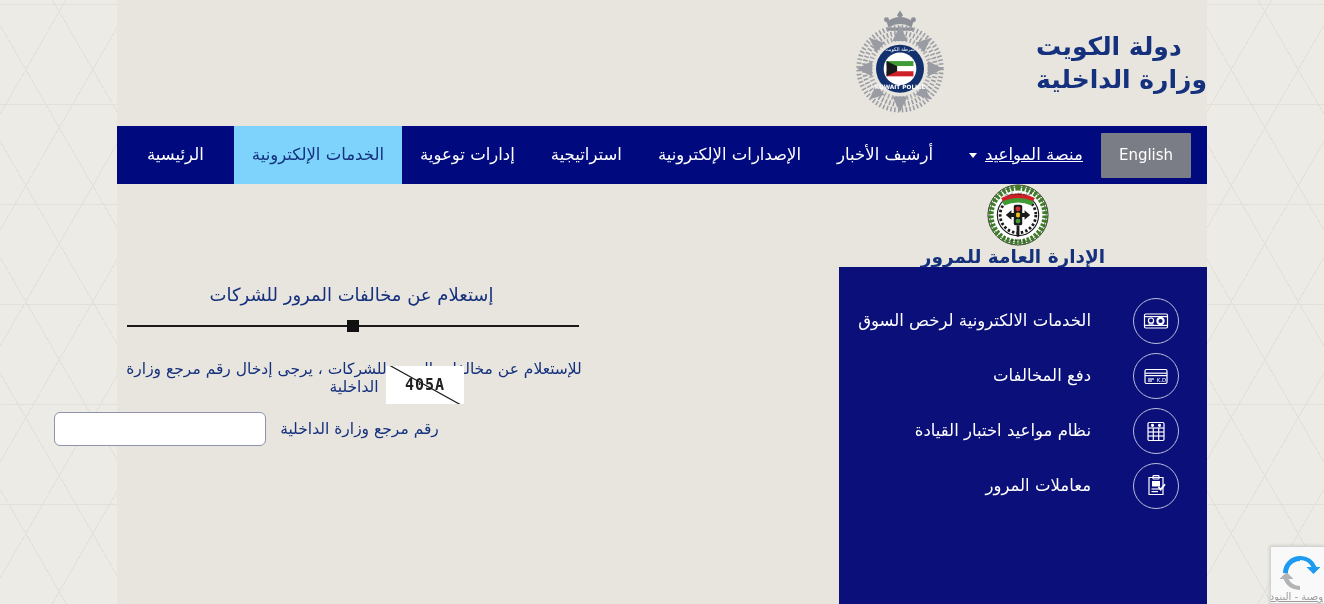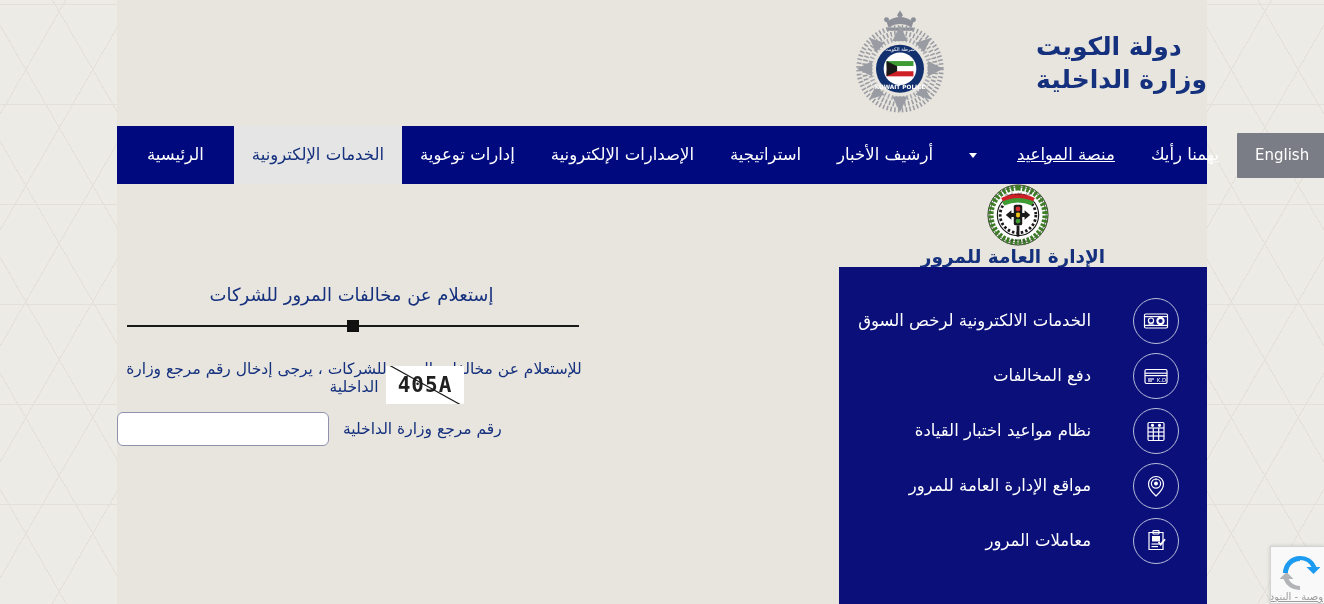--- a/index.html
+++ b/index.html
@@ -84,24 +84,24 @@
     padding: 0 18px;
     color: #ffffff;
     font-size: 16.5px;
     white-space: nowrap;
     cursor: pointer;
     height: 58px;
     line-height: 58px;
   }
   .nav-item.first { padding: 0 30px; }
   .nav-item.active {
-    background: #e5e5e5;
+    background: #7dd3fc;
     color: #15317e;
   }
-  .nav-item.hovered { text-decoration: underline; gap: 32px; }
+  .nav-item.hovered { text-decoration: underline; }
   .caret-down {
     display: inline-block;
     width: 0; height: 0;
     border-left: 4.5px solid transparent;
     border-right: 4.5px solid transparent;
     border-top: 5px solid #ffffff;
     margin-right: 8px;
     vertical-align: middle;
   }
   #lang-button {
@@ -225,21 +225,21 @@
     font-size: 15.5px;
     text-align: center;
     width: 470px;
     margin-right: 250px;
     margin-top: 28px;
   }
   .field-row {
     display: flex;
     flex-direction: row;
     align-items: center;
-    justify-content: flex-end;
+    justify-content: center;
     margin-top: 16px;
     padding-right: 463px;
   }
   .field-label {
     color: #15317e;
     font-size: 15.5px;
     white-space: nowrap;
     width: 205px;
     text-align: left;
     padding-left: 14px;
@@ -268,21 +268,21 @@
     width: 78px; height: 38px;
     background: #ffffff;
     overflow: hidden;
   }
   #captcha-text {
     position: absolute;
     left: 0; top: 0;
     width: 78px; height: 38px;
     display: flex; align-items: center; justify-content: center;
     font-family: "DejaVu Sans Mono", "Liberation Mono", monospace;
-    font-size: 21px;
+    font-size: 15px;
     color: #202020;
     letter-spacing: 1px;
     font-weight: bold;
   }
 
   
   #recaptcha-badge {
     position: absolute;
     right: 0px; bottom: 0px;
     width: 54px; height: 58px;
@@ -353,28 +353,27 @@
         <text x="50" y="45" font-size="5.2" fill="#ffffff" text-anchor="middle" font-family="DejaVu Sans, sans-serif">شرطة الكويت</text>
         <text x="50" y="84" font-size="6" fill="#ffffff" text-anchor="middle" font-weight="bold" font-family="DejaVu Sans, sans-serif">KUWAIT POLICE</text>
       </svg>
     </div>
   </div>
 
   <div id="navbar">
     <div class="nav-item first">الرئيسية</div>
     <div class="nav-item active">الخدمات الإلكترونية</div>
     <div class="nav-item">إدارات توعوية</div>
+    <div class="nav-item">استراتيجية</div>
     <div class="nav-item">الإصدارات الإلكترونية</div>
-    <div class="nav-item">استراتيجية</div>
     <div class="nav-item">أرشيف الأخبار</div>
     <div class="nav-item hovered">
       <span>منصة المواعيد</span>
       <span class="caret-down"></span>
     </div>
-    <div class="nav-item">يهمنا رأيك</div>
     <button id="lang-button">English</button>
   </div>
 
   <div id="content-area">
 
     <div id="dept-header">
       <svg class="dept-logo" viewBox="0 0 66 66">
         <circle cx="33" cy="33" r="32" fill="#ffffff" stroke="#2d2d2d" stroke-width="1"></circle>
         <circle cx="33" cy="33" r="30" fill="none" stroke="#1a1a1a" stroke-width="0.7"></circle>
 
@@ -440,31 +439,20 @@
             <circle cx="17.5" cy="8.3" r="1" fill="#ffffff"></circle>
             <line x1="6" y1="15" x2="22" y2="15"></line>
             <line x1="6" y1="19" x2="22" y2="19"></line>
             <line x1="11.3" y1="11" x2="11.3" y2="23.5"></line>
             <line x1="16.7" y1="11" x2="16.7" y2="23.5"></line>
           </svg>
         </span>
         <span class="sidebar-label">نظام مواعيد اختبار القيادة</span>
       </div>
 
-      <div class="sidebar-item">
-        <span class="side-icon">
-          <svg width="28" height="28" viewBox="0 0 28 28" fill="none" stroke="#ffffff" stroke-width="1.2">
-            <path d="M14 4.5 a7.5 7.5 0 0 1 7.5 7.5 c0 5.4 -7.5 12 -7.5 12 s-7.5 -6.6 -7.5 -12 a7.5 7.5 0 0 1 7.5 -7.5 Z"></path>
-            <circle cx="14" cy="11.6" r="4.6"></circle>
-            <circle cx="14" cy="11.6" r="2" fill="#ffffff" stroke="none"></circle>
-            <line x1="14" y1="6.4" x2="14" y2="8.2"></line>
-          </svg>
-        </span>
-        <span class="sidebar-label">مواقع الإدارة العامة للمرور</span>
-      </div>
 
       <div class="sidebar-item">
         <span class="side-icon">
           <svg width="28" height="28" viewBox="0 0 28 28" fill="none" stroke="#ffffff" stroke-width="1.2">
             <path d="M7 5.5 h14 v17 h-14 Z"></path>
             <rect x="11" y="3.6" width="6" height="3.4" rx="0.8"></rect>
             <rect x="10" y="9" width="8" height="5.5" fill="#ffffff" stroke="none"></rect>
             <line x1="9.5" y1="17" x2="18.5" y2="17"></line>
             <line x1="9.5" y1="19.6" x2="16" y2="19.6"></line>
             <path d="M16.5 15 l2.2 2.6 l4.3 -5.4" stroke="#ffffff" stroke-width="1.8" fill="none"></path>

